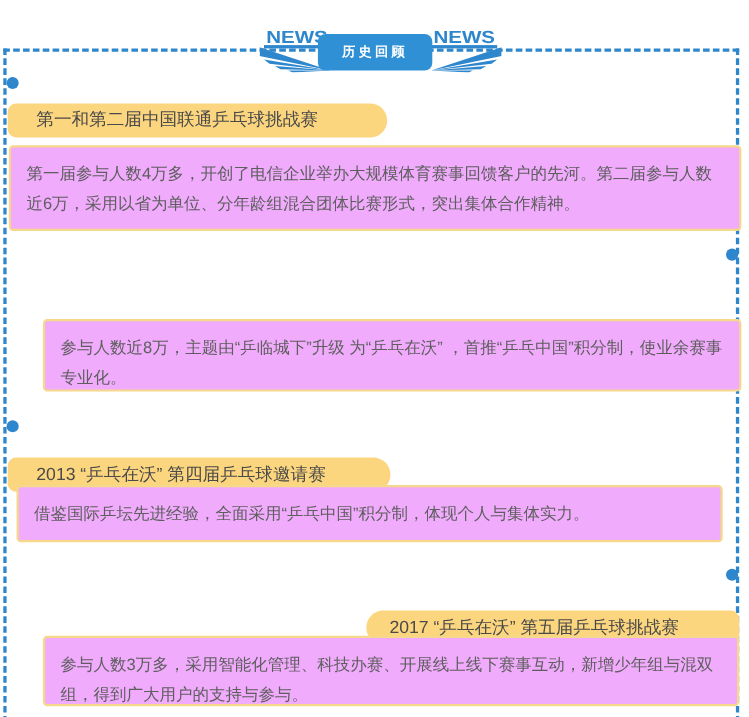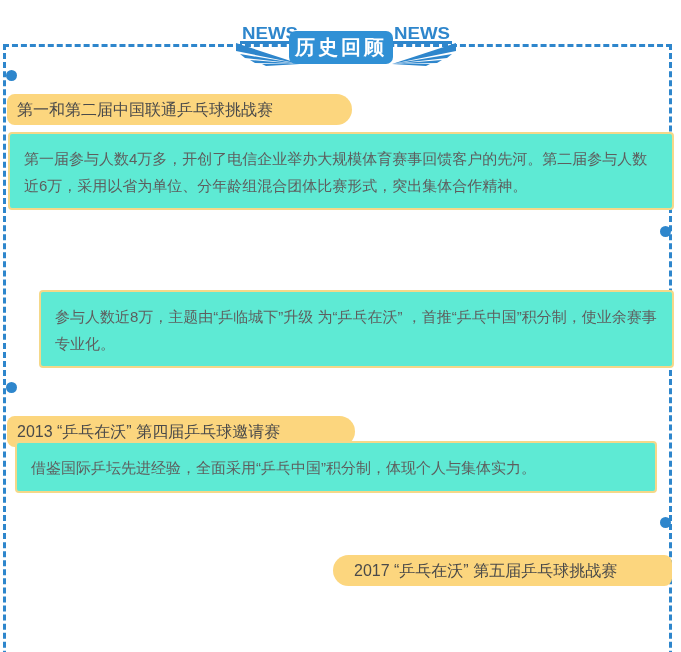--- a/index.html
+++ b/index.html
@@ -12,48 +12,48 @@
     position:absolute;left:3px;top:44px;width:669px;height:640px;
     border:3px dashed #2E86CC;box-sizing:border-box;z-index:0;
   }
   
   .ribbon{position:absolute;width:70px;height:42px;z-index:2;}
   .ribbon.left{left:236px;top:24px;}
   .ribbon.right{left:386px;top:24px;}
   .title-btn{
     position:absolute;left:289px;top:31px;width:104px;height:33px;z-index:3;
     background:#3090D5;border:none;border-radius:7px;color:#ffffff;
-    font-size:20px;font-weight:bold;letter-spacing:3px;text-align:center;line-height:33px;
+    font-size:12px;font-weight:bold;letter-spacing:3px;text-align:center;line-height:33px;
     font-family:inherit;cursor:pointer;padding:0;
   }
   
   .dot{position:absolute;width:11px;height:11px;border-radius:50%;background:#2E86CC;z-index:2;}
   .dot.d1{left:6px;top:70px;}
   .dot.d2{left:660px;top:226px;}
   .dot.d3{left:6px;top:382px;}
   .dot.d4{left:660px;top:517px;}
   
   .pill{
     position:absolute;height:31px;line-height:31px;background:#FCD67E;
     color:#4A4A4A;font-size:16px;box-sizing:border-box;white-space:nowrap;z-index:1;
   }
-  .pill.al{border-radius:8px 16px 16px 8px;padding-left:10px;}
+  .pill.al{border-radius:8px 16px 16px 8px;padding-left:26px;}
   .pill.ar{border-radius:16px 8px 8px 16px;padding-left:21px;}
   .p1{left:7px;top:94px;width:345px;}
   .p2{left:333px;top:246px;width:339px;}
   .p3{left:7px;top:416px;width:348px;}
   .p4{left:333px;top:555px;width:339px;}
   
   .tbox{
-    position:absolute;box-sizing:border-box;background:#5eead4;
+    position:absolute;box-sizing:border-box;background:#f0abfc;
     border:2px solid #F5D889;border-radius:4px;
     padding:11px 14px;font-size:15px;line-height:27px;color:#5E5E5E;z-index:1;
   }
   .b1{left:8px;top:132px;width:666px;height:78px;}
-  .b2{left:39px;top:290px;width:635px;height:78px;}
+  .b2{left:39px;top:290px;width:635px;height:66px;}
   .b3{left:15px;top:441px;width:642px;height:52px;}
   .b4{left:39px;top:578px;width:633px;height:64px;}
 </style>
 </head>
 <body>
 
 <div class="page">
 
   <div class="frame"></div>
 
@@ -88,14 +88,15 @@
 
   <div class="pill al p1">第一和第二届中国联通乒乓球挑战赛</div>
   <div class="tbox b1">第一届参与人数4万多，开创了电信企业举办大规模体育赛事回馈客户的先河。第二届参与人数近6万，采用以省为单位、分年龄组混合团体比赛形式，突出集体合作精神。</div>
 
   <div class="tbox b2">参与人数近8万，主题由“乒临城下”升级 为“乒乓在沃” ，首推“乒乓中国”积分制，使业余赛事专业化。</div>
 
   <div class="pill al p3">2013 “乒乓在沃” 第四届乒乓球邀请赛</div>
   <div class="tbox b3">借鉴国际乒坛先进经验，全面采用“乒乓中国”积分制，体现个人与集体实力。</div>
 
   <div class="pill ar p4">2017 “乒乓在沃” 第五届乒乓球挑战赛</div>
+  <div class="tbox b4">参与人数3万多，采用智能化管理、科技办赛、开展线上线下赛事互动，新增少年组与混双组，得到广大用户的支持与参与。</div>
 
 </div>
 
 </body></html>

